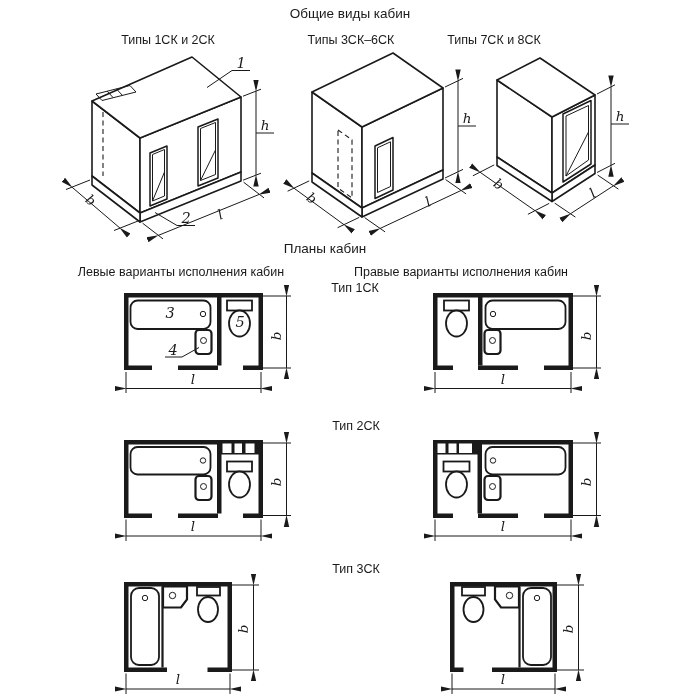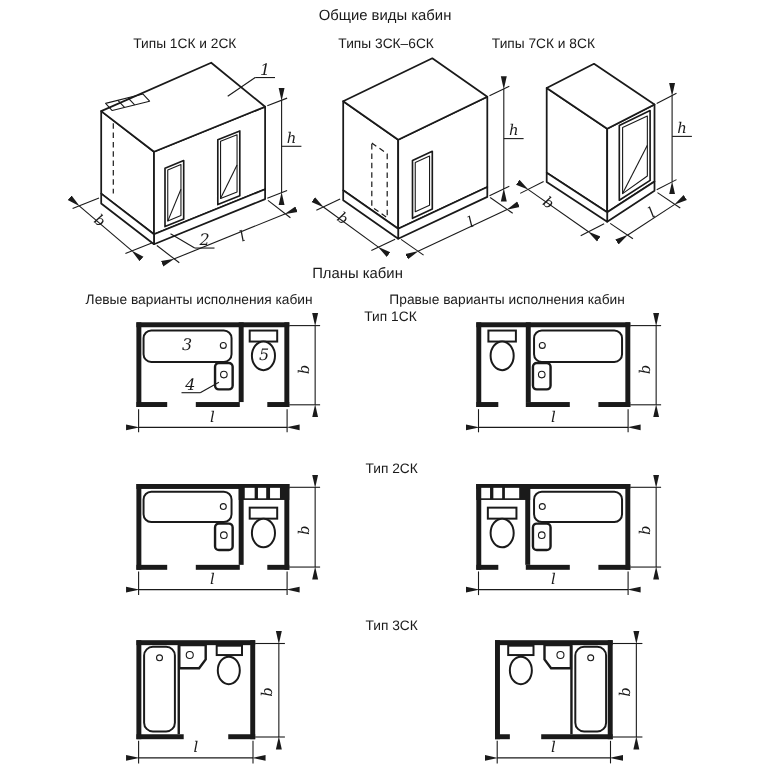--- a/index.html
+++ b/index.html
@@ -1,16 +1,16 @@
 <!DOCTYPE html>
 <html><head>
 <meta charset="utf-8">
 <style>
   html,body{margin:0;padding:0;background:#fff;}
-  .sheet{width:700px;height:700px;background:#ffffff;position:relative;overflow:hidden;}
+  .sheet{width:700px;height:700px;background:#ffffff;position:relative;overflow:hidden;border-radius:17px;}
   svg{display:block;}
   .tt{font-family:"Liberation Sans",sans-serif;font-size:13.5px;fill:#1a1a1a;}
   .ts{font-family:"Liberation Sans",sans-serif;font-size:12.5px;fill:#1a1a1a;}
   .it{font-family:"DejaVu Serif",serif;font-style:italic;font-size:13.5px;fill:#1a1a1a;}
   .num{font-family:"DejaVu Serif",serif;font-style:italic;font-size:14.5px;fill:#1a1a1a;}
   .ln{stroke:#1a1a1a;stroke-width:1.6;fill:#ffffff;stroke-linejoin:round;}
   .d1{stroke:#1a1a1a;stroke-width:1.5;fill:none;stroke-linejoin:round;}
   .d2{stroke:#1a1a1a;stroke-width:1;fill:none;stroke-linejoin:round;}
   .fx{stroke:#1a1a1a;stroke-width:1.8;fill:#ffffff;}
   .fx2{stroke:#1a1a1a;stroke-width:2.2;fill:#ffffff;}

